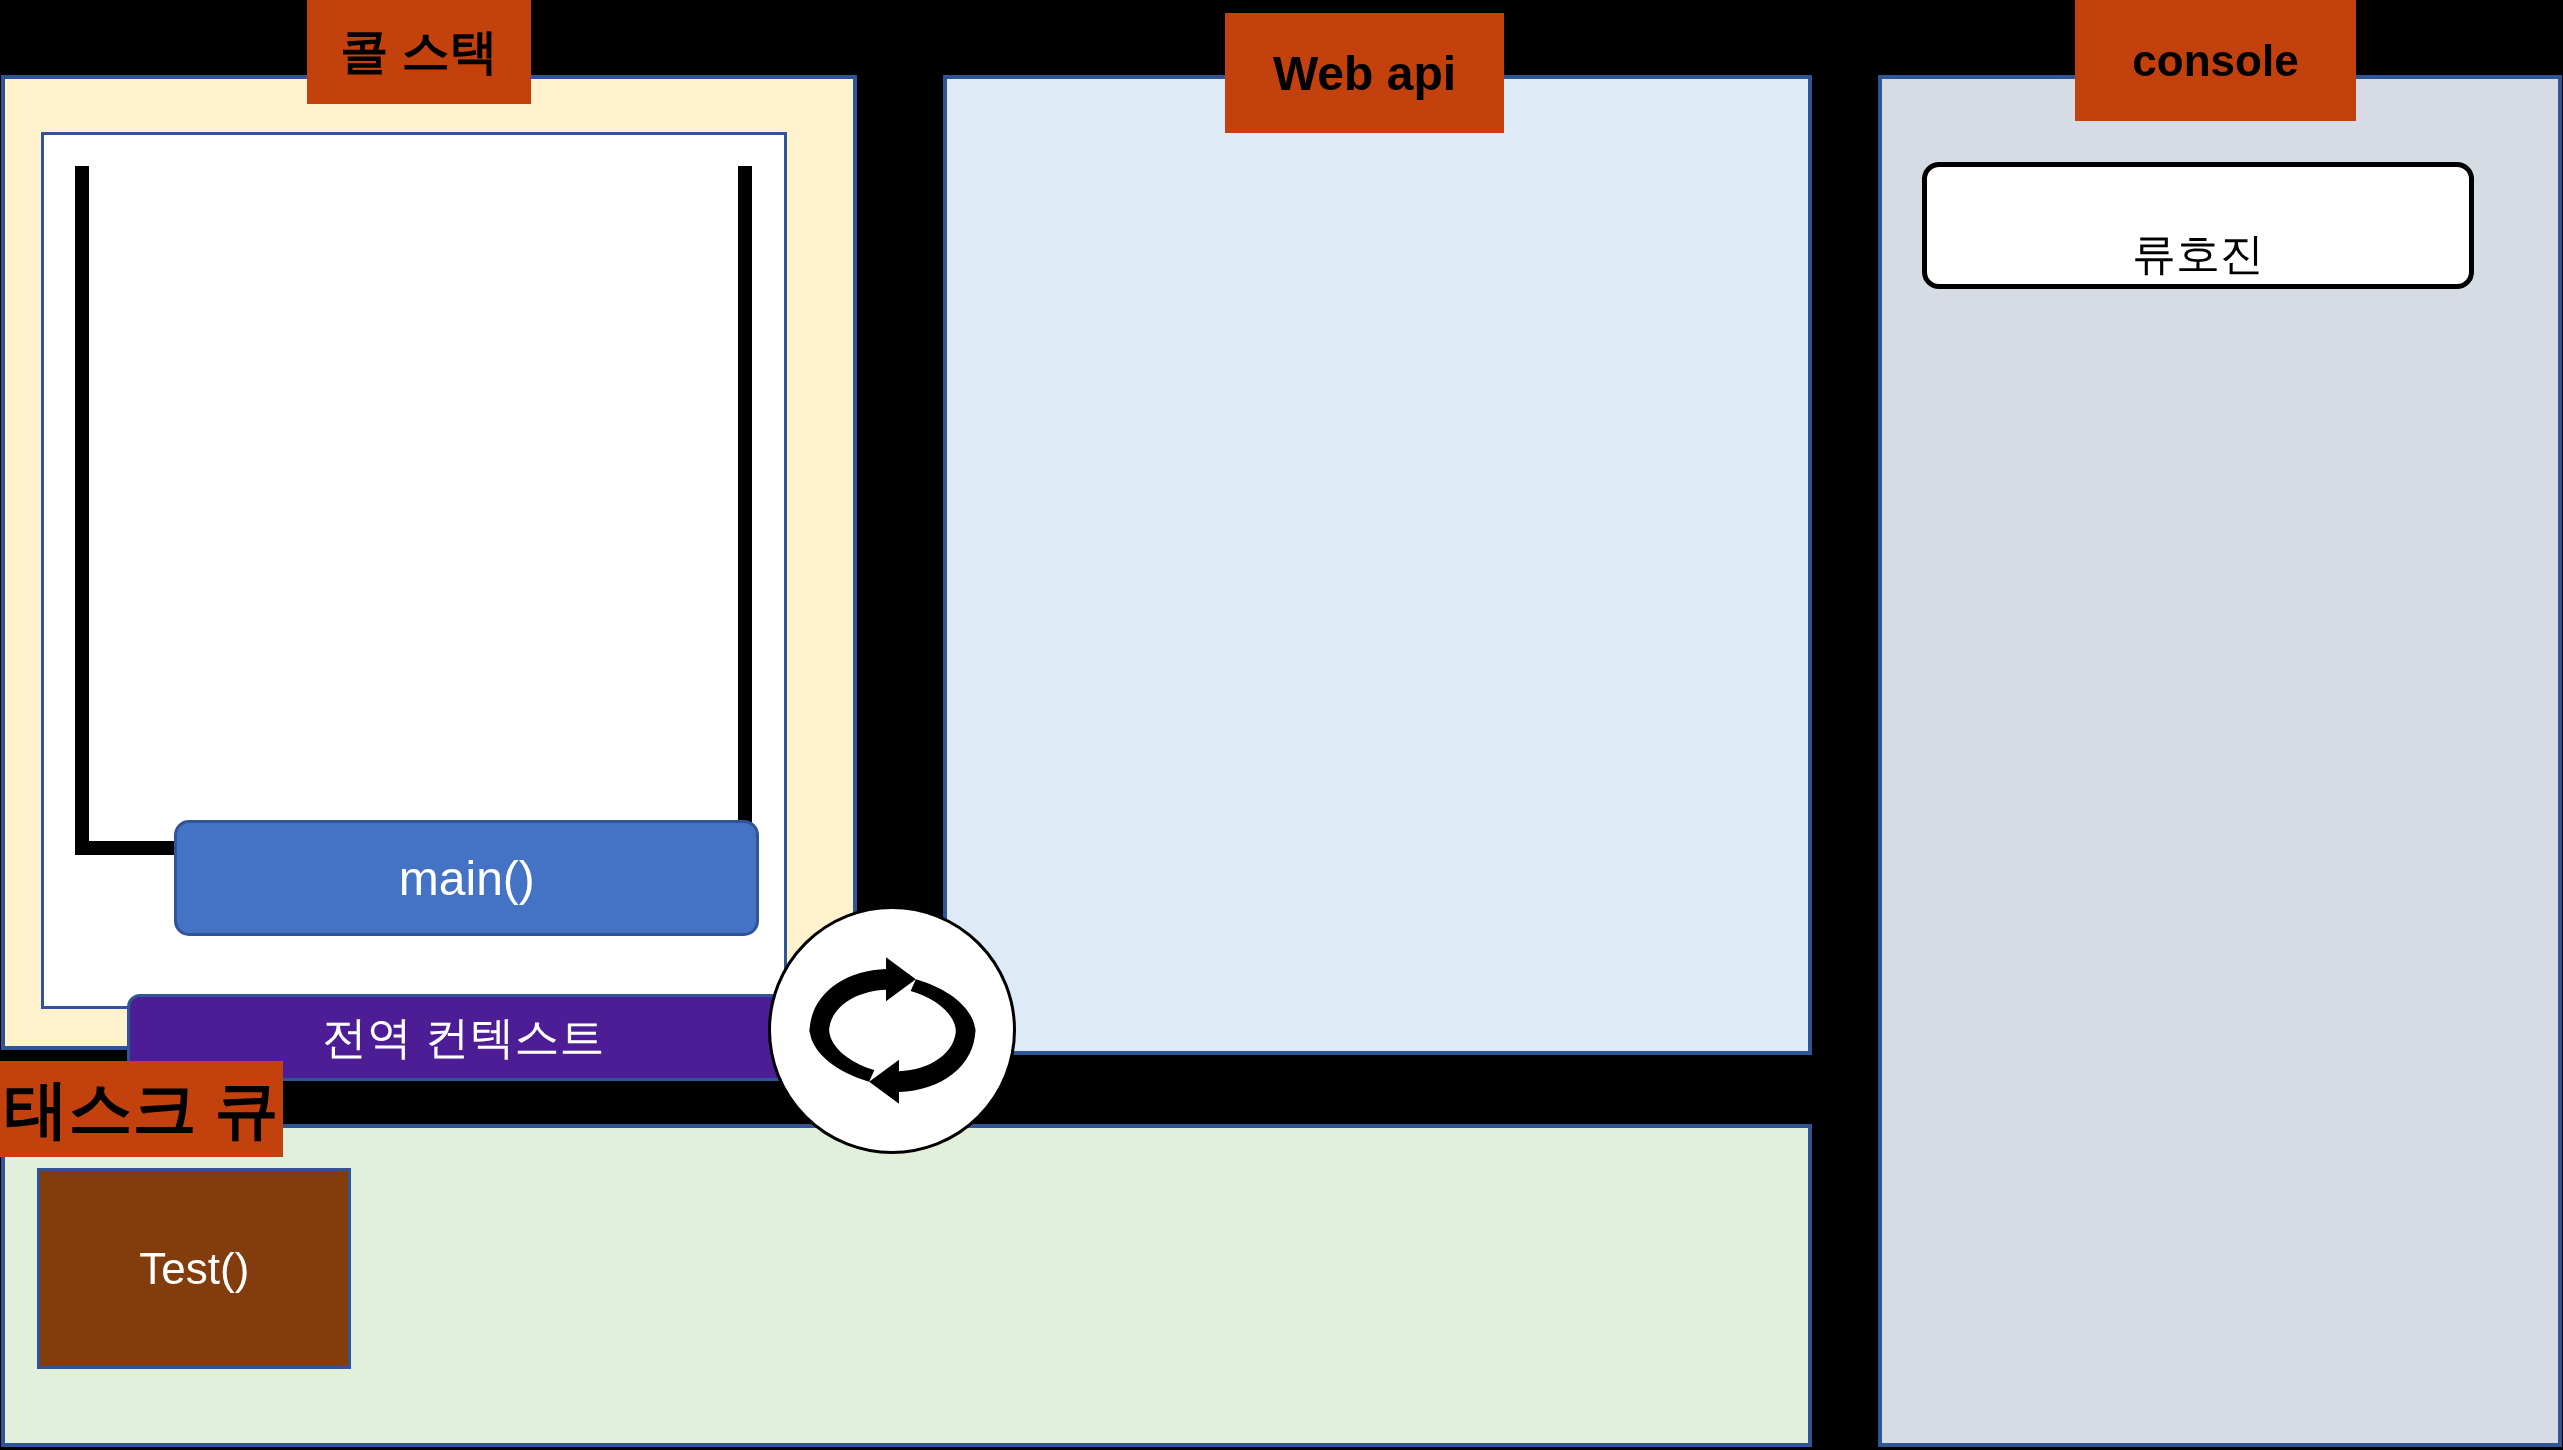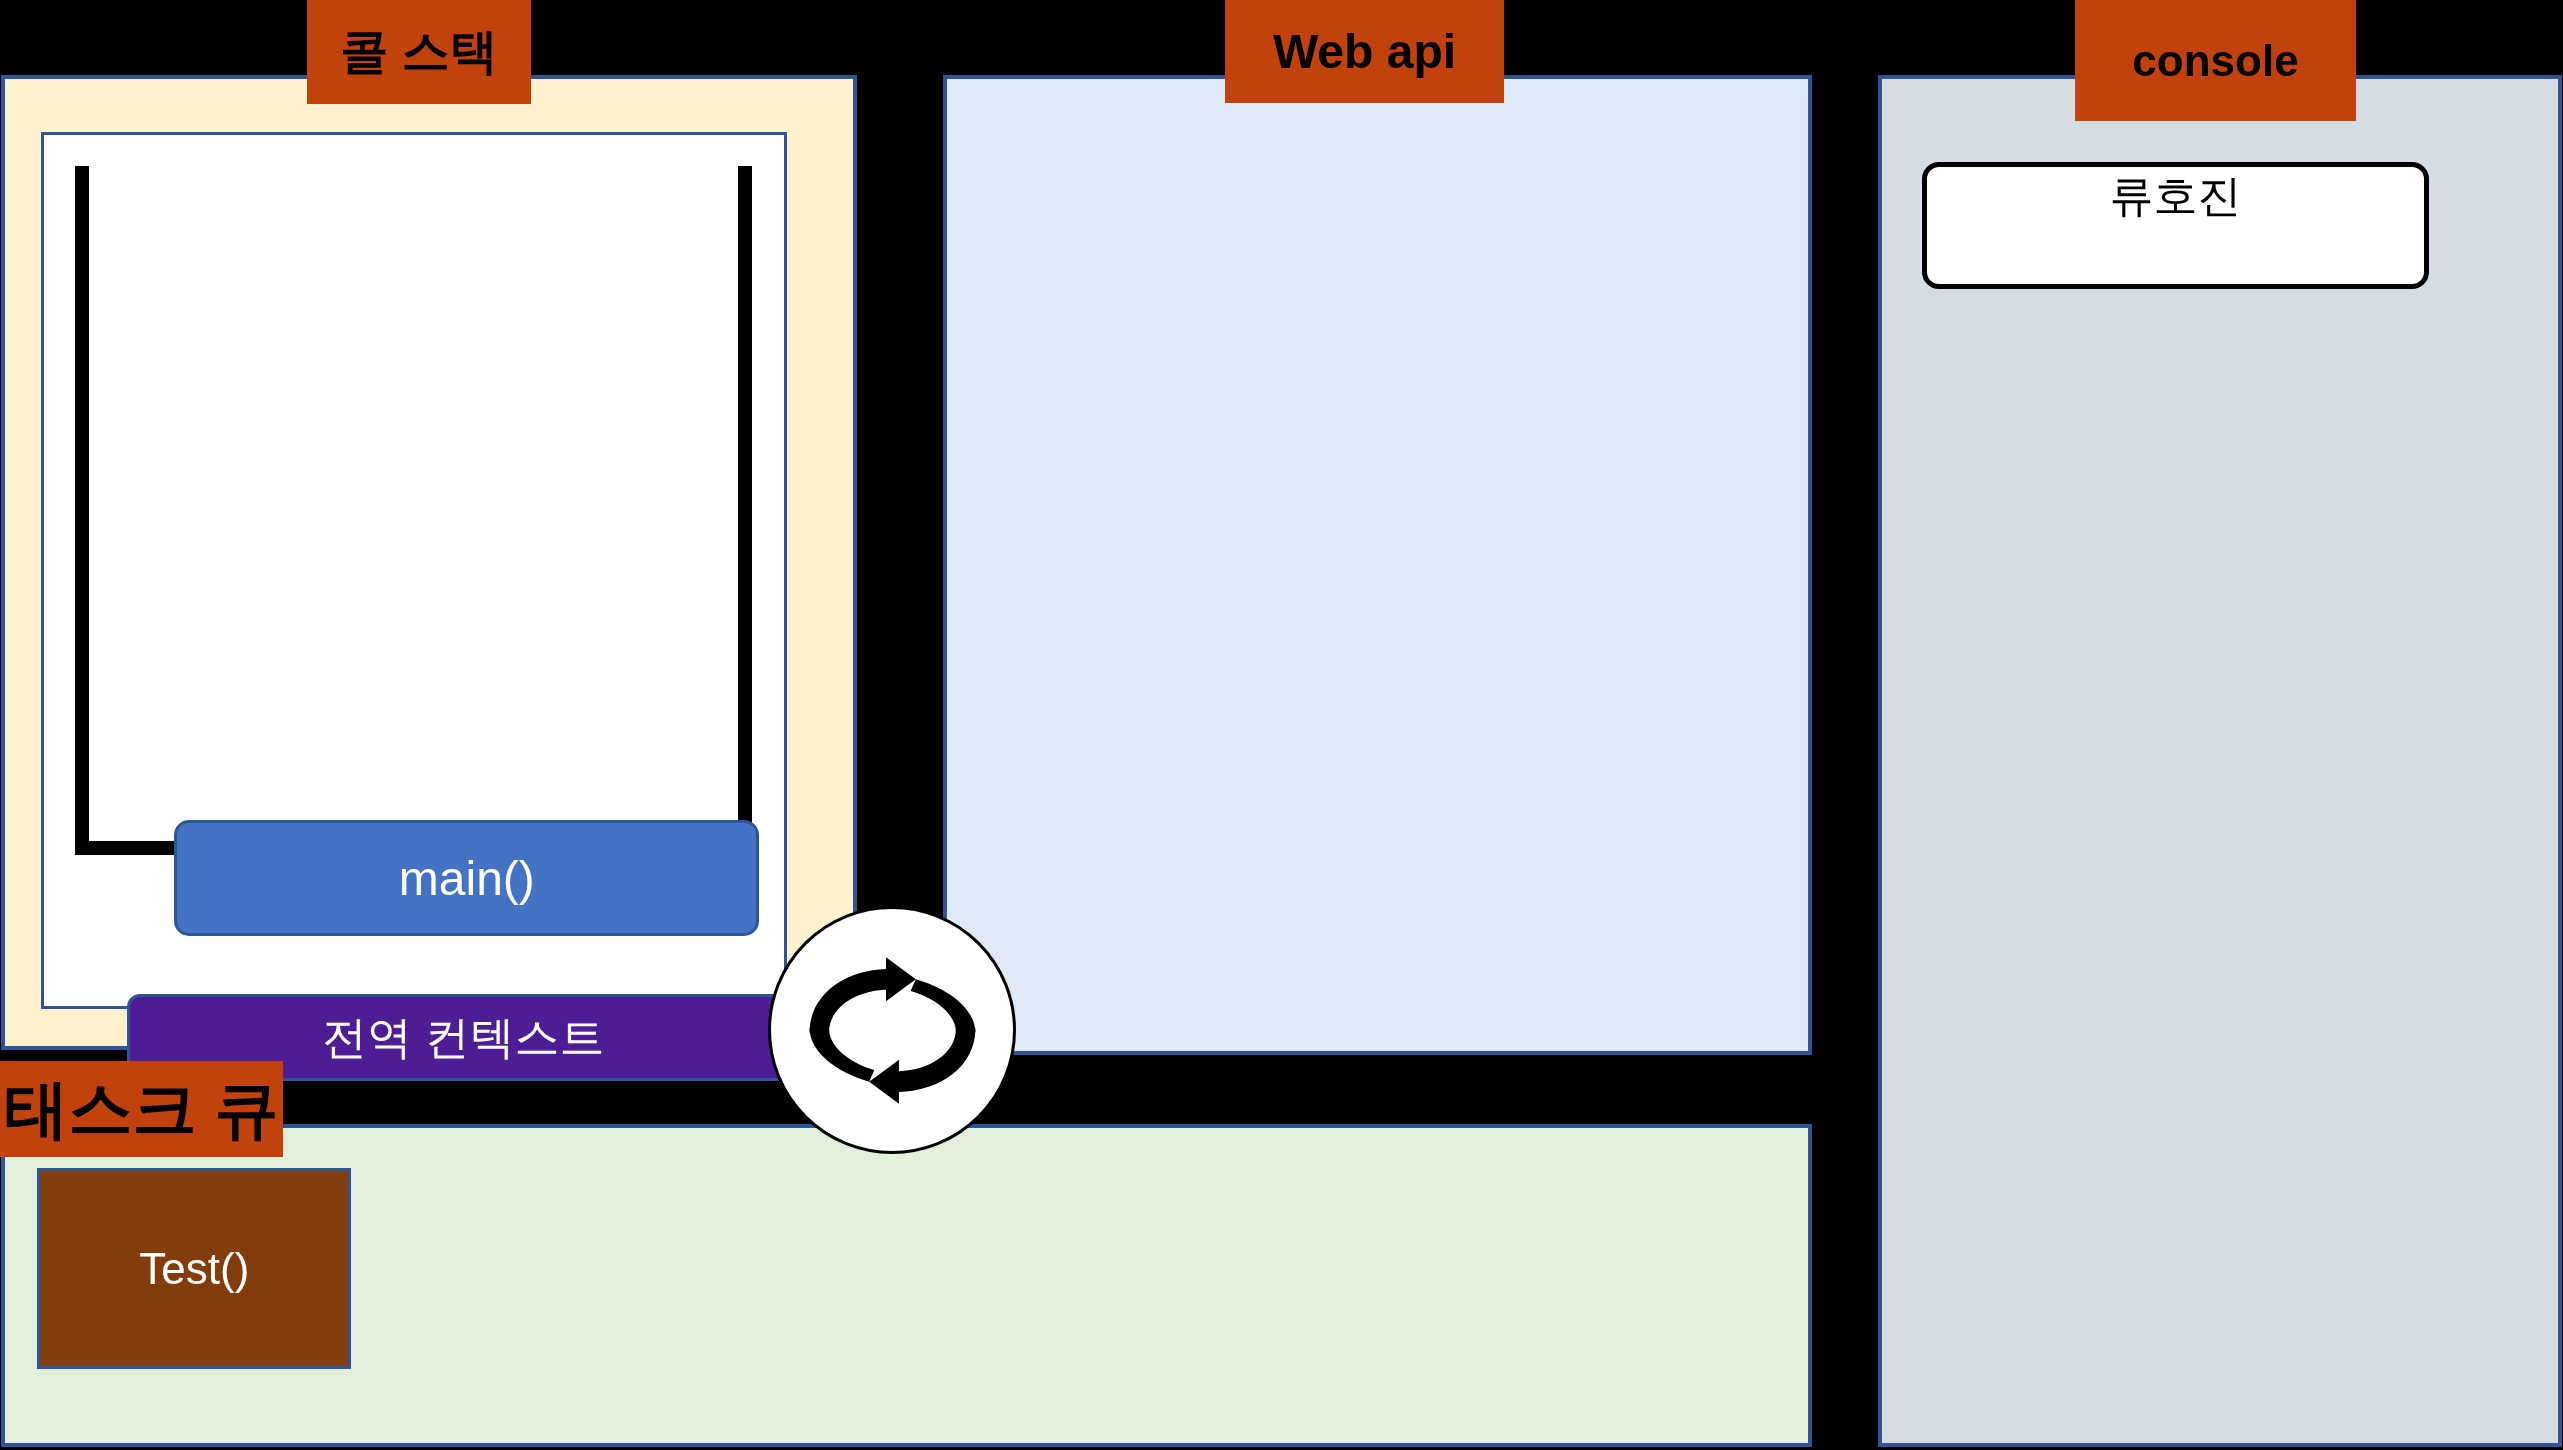--- a/index.html
+++ b/index.html
@@ -101,30 +101,30 @@
     left: 1878px;
     top: 75px;
     width: 684px;
     height: 1372px;
     background: #D6DCE4;
   }
   #console-output {
     position: absolute;
     left: 40px;
     top: 83px;
-    width: 507px;
+    width: 552px;
     height: 127px;
     box-sizing: border-box;
     background: #FFFFFF;
     border: 5.2px solid #000000;
     border-radius: 17px;
     font-size: 44px;
     color: #000000;
     display: flex;
-    align-items: flex-start;
+    align-items: flex-end;
     justify-content: center;
   }
 
   
   #taskqueue-panel {
     left: 1.3px;
     top: 1124px;
     width: 1811px;
     height: 323px;
     background: #E2EFDA;
@@ -160,23 +160,23 @@
   }
   #label-callstack {
     left: 307px;
     top: 0px;
     width: 224px;
     height: 104px;
     font-size: 48px;
   }
   #label-webapi {
     left: 1225px;
-    top: 0px;
+    top: 13px;
     width: 279px;
-    height: 103px;
+    height: 120px;
     font-size: 48px;
   }
   #label-console {
     left: 2075px;
     top: 0px;
     width: 281px;
     height: 121px;
     font-size: 44px;
   }
   #label-taskqueue {

